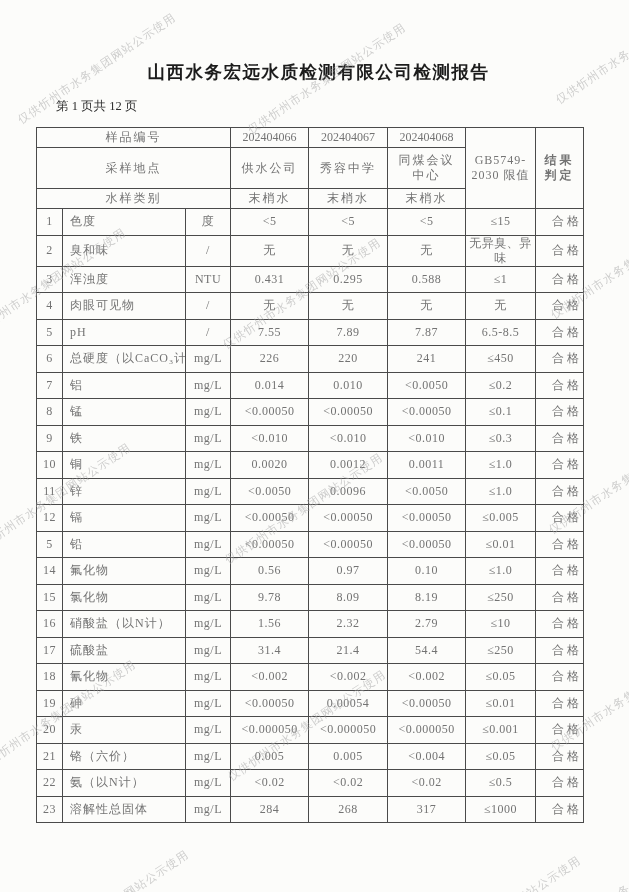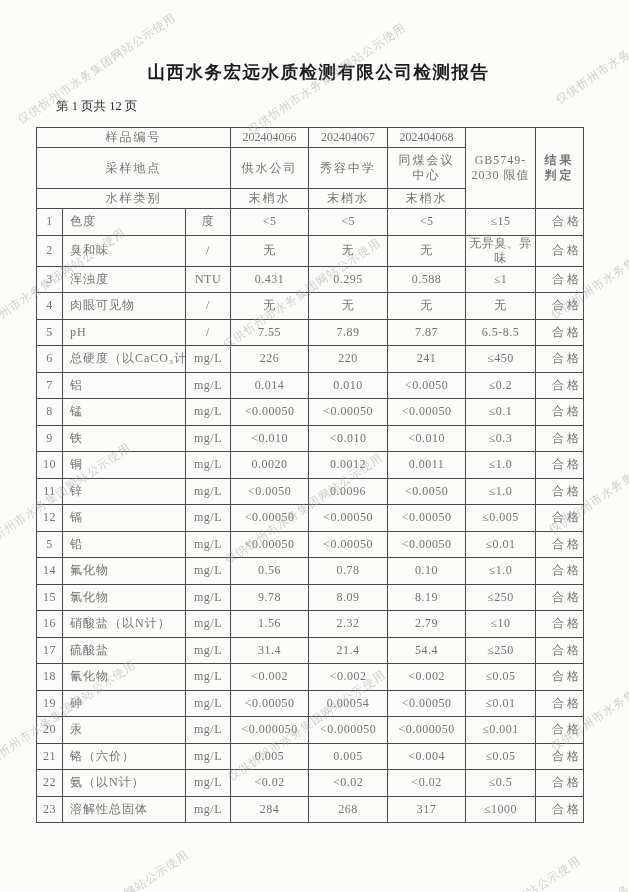--- a/index.html
+++ b/index.html
@@ -267,21 +267,21 @@
             <td class="num">&lt;0.00050</td>
             <td class="num">&lt;0.00050</td>
             <td class="num">≤0.01</td>
             <td class="result">合格</td>
           </tr>
           <tr>
             <td class="num">14</td>
             <td class="name">氟化物</td>
             <td class="num">mg/L</td>
             <td class="num">0.56</td>
-            <td class="num">0.78</td>
+            <td class="num">0.97</td>
             <td class="num">0.10</td>
             <td class="num">≤1.0</td>
             <td class="result">合格</td>
           </tr>
           <tr>
             <td class="num">15</td>
             <td class="name">氯化物</td>
             <td class="num">mg/L</td>
             <td class="num">9.78</td>
             <td class="num">8.09</td>

